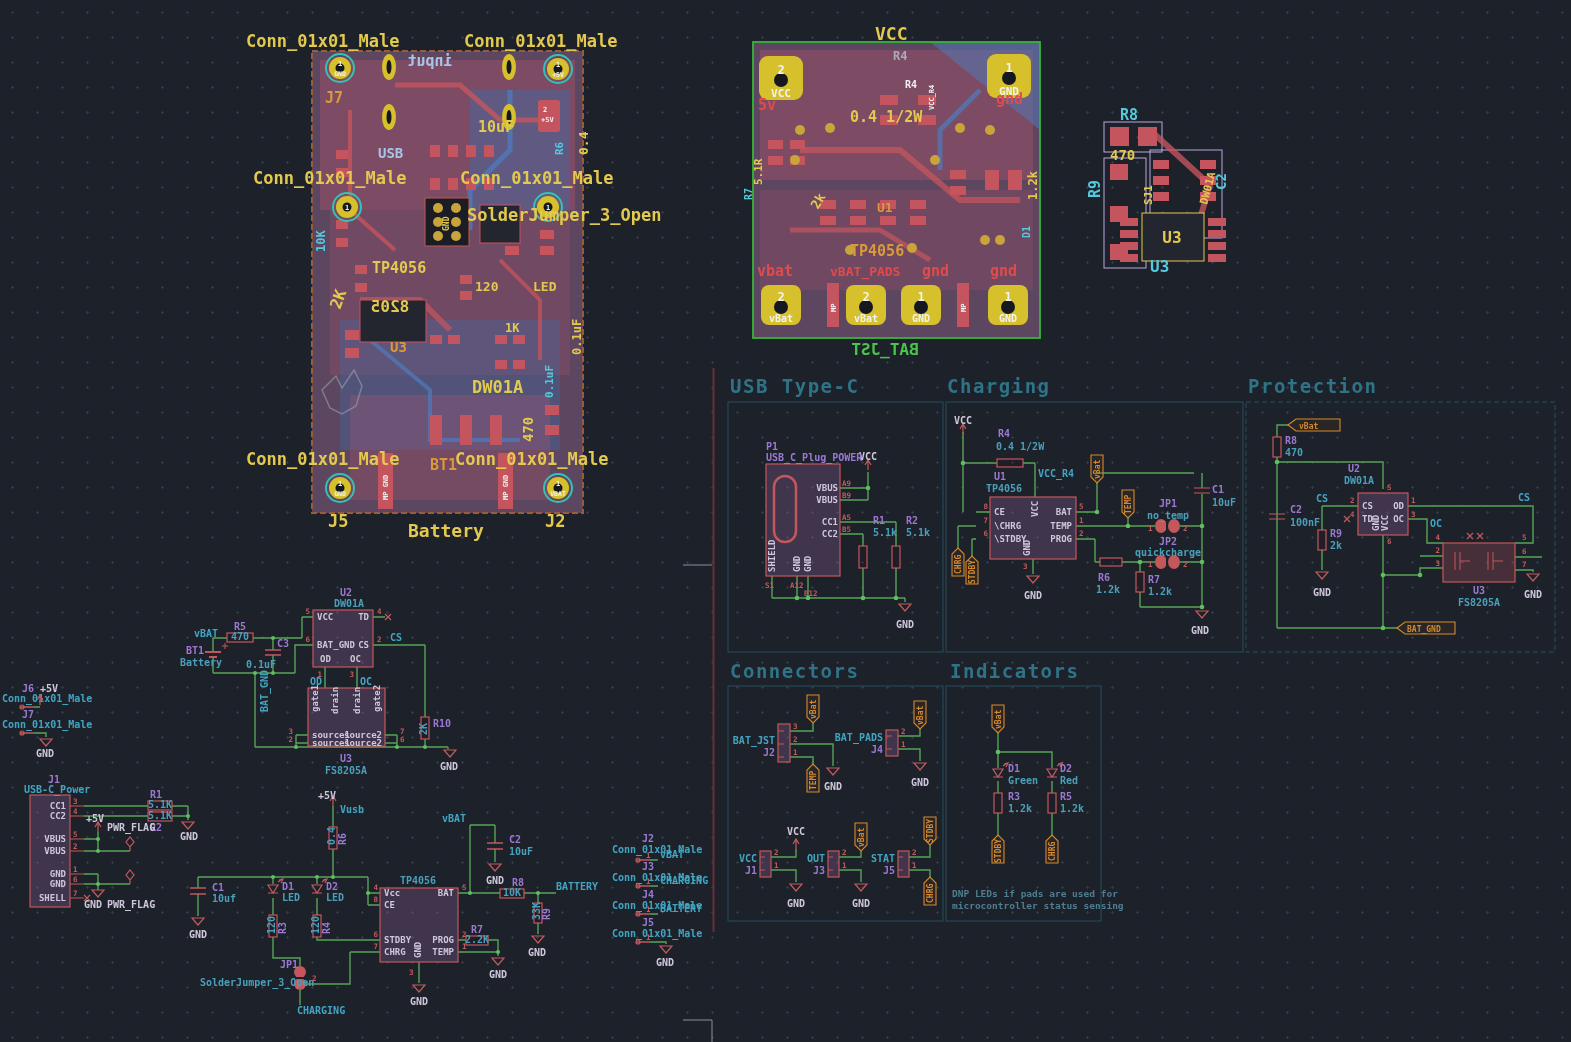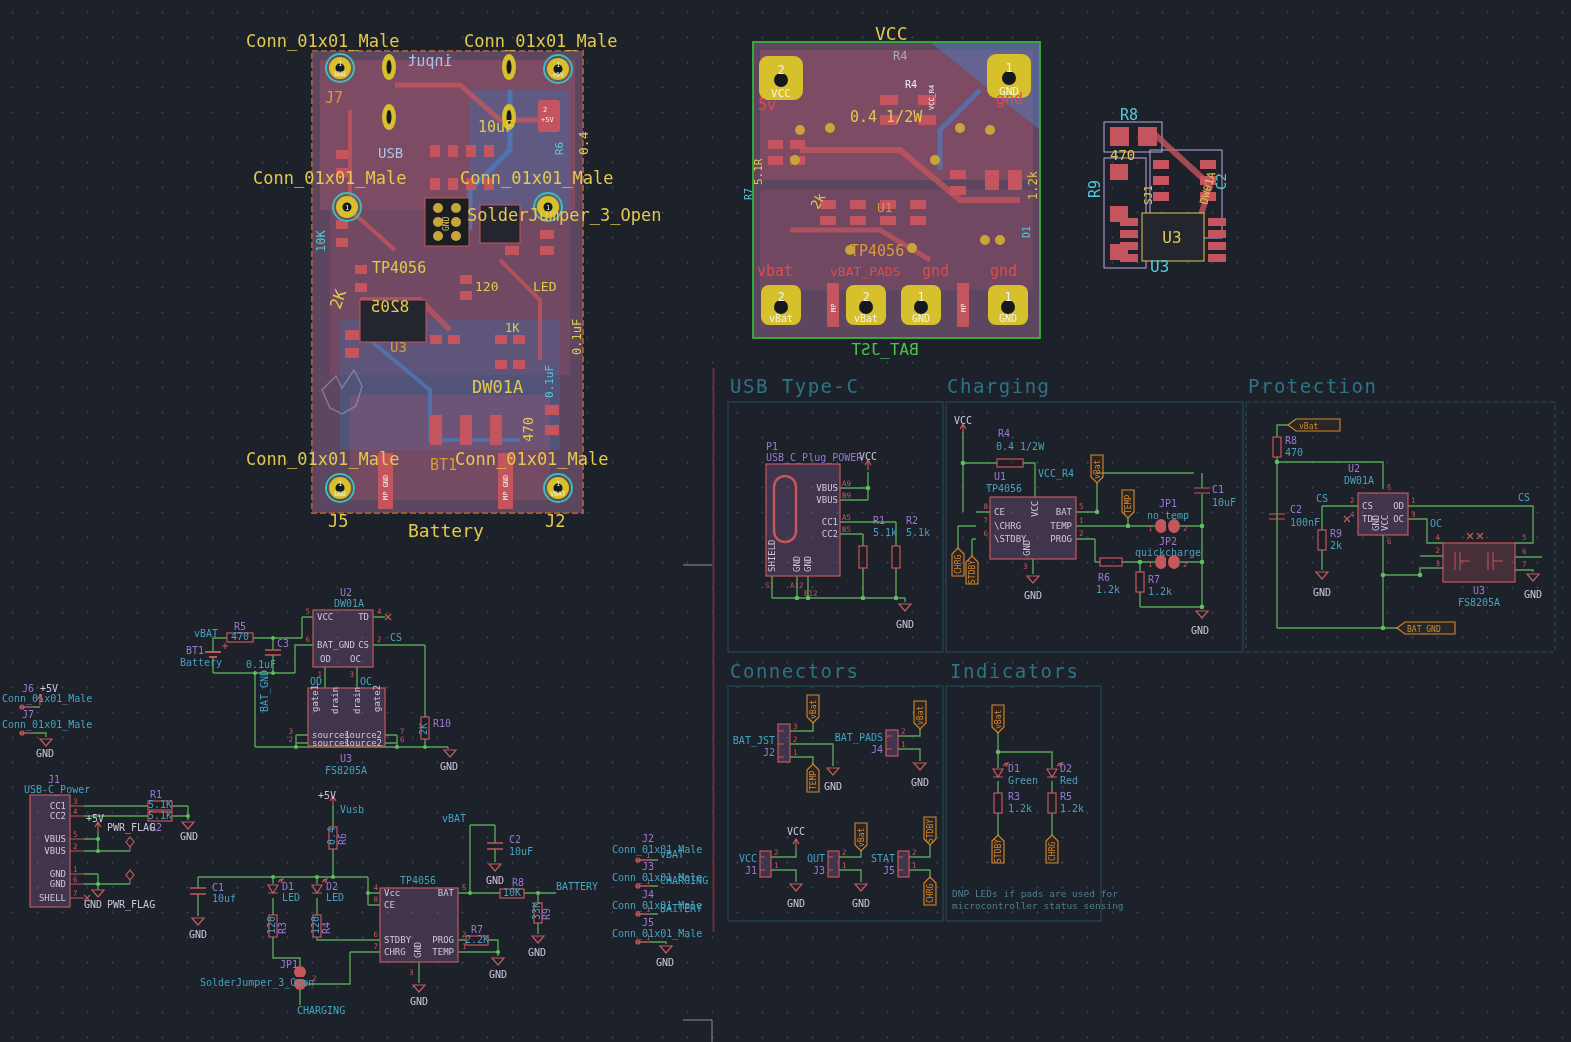--- a/index.html
+++ b/index.html
@@ -1,19 +1,19 @@
 <!DOCTYPE html>
 <html><head>
 <meta charset="utf-8">
 <style>
   html,body{margin:0;padding:0;background:#171a21;}
   #canvas{position:relative;width:1571px;height:1042px;overflow:hidden;
     background-color:#1d212a;
     background-image:radial-gradient(circle,#323a47 1px,transparent 1.2px);
-    background-size:25px 25px;font-family:"DejaVu Sans Mono",monospace;}
+    background-size:25px 25px;font-family:"DejaVu Sans Mono",monospace;font-weight:bold;}
   svg text{font-family:"DejaVu Sans Mono",monospace;}
   .title{fill:#2e7386;font-size:19px;letter-spacing:1.5px;}
   .ref{fill:#9b79d2;font-size:10px;}
   .val{fill:#4aa0ba;font-size:10px;}
   .net{fill:#41a5c2;font-size:10px;}
   .pnum{fill:#c25b5c;font-size:7.5px;}
   .pnm{fill:#cfc8dc;font-size:9px;}
   .flag{fill:#cfc8dc;font-size:10px;}
   .tagt{fill:#d6892f;font-size:8px;}
   .noted{fill:#4d7f91;font-size:9.5px;}

